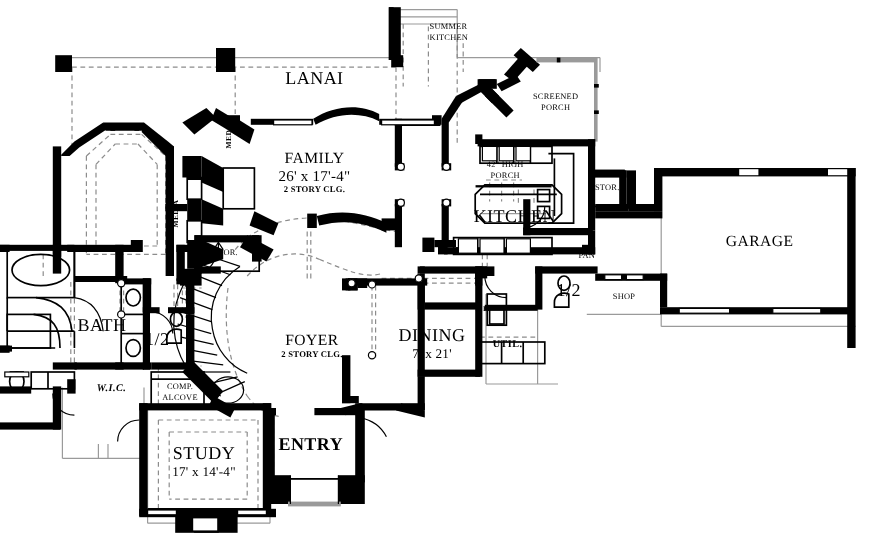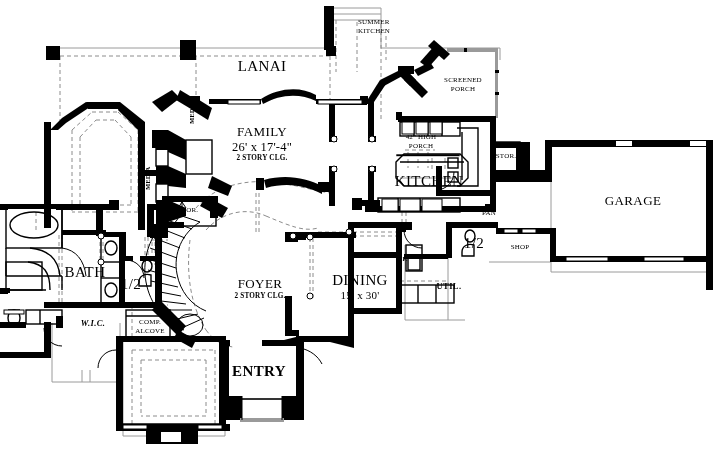--- a/index.html
+++ b/index.html
@@ -546,33 +546,37 @@
 
   <div class="room-label sz-sm" style="left:93px; top:324px;font-style:italic;">
     <span class="rl-name">W.I.C.</span>
   </div>
 
   <div class="room-label sz-xs two-line" style="left:150px; top:327px;">
     <span class="rl-name">COMP.</span>
     <span class="rl-name">ALCOVE</span>
   </div>
 
+  <div class="room-label sz-md" style="left:170px; top:385px;">
+    <span class="rl-name">STUDY</span>
+    <span class="rl-dim">17' x 14'-4"</span>
+  </div>
 
   <div class="room-label sz-md" style="left:259px; top:371px;font-weight:bold;">
     <span class="rl-name">ENTRY</span>
   </div>
 
   <div class="room-label sz-lg" style="left:260px; top:248px;margin-top:40px;">
     <span class="rl-name">FOYER</span>
     <span class="rl-note">2 STORY CLG.</span>
   </div>
 
   <div class="room-label sz-md" style="left:344px; top:287px;margin-left:16px;">
     <span class="rl-name">DINING</span>
-    <span class="rl-dim">15' x 30'</span>
+    <span class="rl-dim">7' x 21'</span>
   </div>
 
   <div class="room-label sz-lg" style="left:262px; top:143px;">
     <span class="rl-name">FAMILY</span>
     <span class="rl-dim">26' x 17'-4"</span>
     <span class="rl-note">2 STORY CLG.</span>
   </div>
 
   <div class="room-label sz-md" style="left:262px; top:66px;">
     <span class="rl-name">LANAI</span>
@@ -615,21 +619,21 @@
   </div>
 
   <div class="room-label sz-xxs rot90" style="left:148px; top:178px;">
     <span class="rl-name">MEDIA</span>
   </div>
 
   <div class="room-label sz-xxs" style="left:402px; top:259px;">
     <span class="rl-name">B.P.</span>
   </div>
 
-  <div class="room-label sz-sm" style="left:423px; top:287px;margin-left:26px;">
+  <div class="room-label sz-sm" style="left:423px; top:287px;">
     <span class="rl-name">UTIL.</span>
   </div>
 
   <div class="room-label sz-md" style="left:474px; top:243px;">
     <span class="rl-name">1/2</span>
   </div>
 
   <div class="room-label sz-xs" style="left:520px; top:248px;">
     <span class="rl-name">SHOP</span>
   </div>

